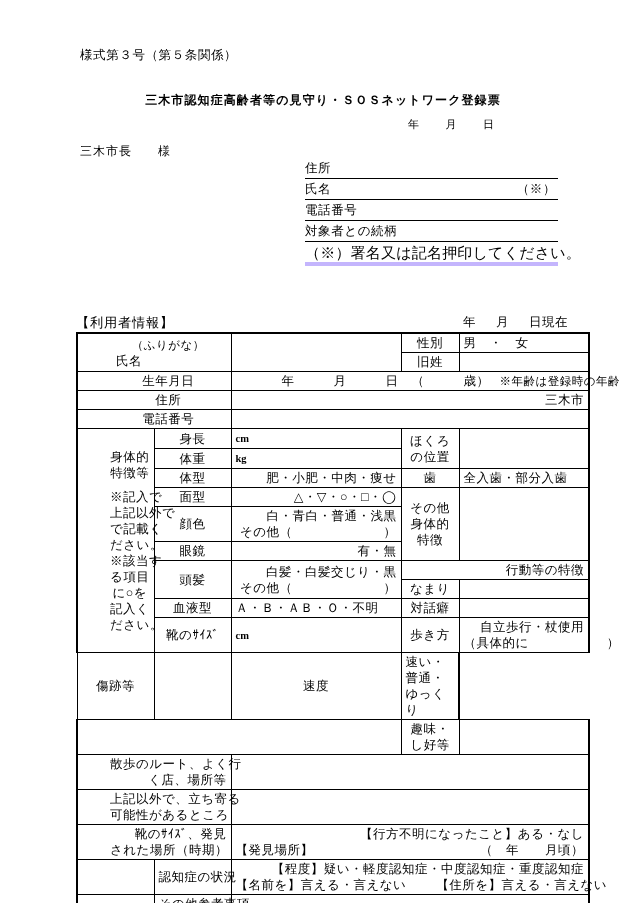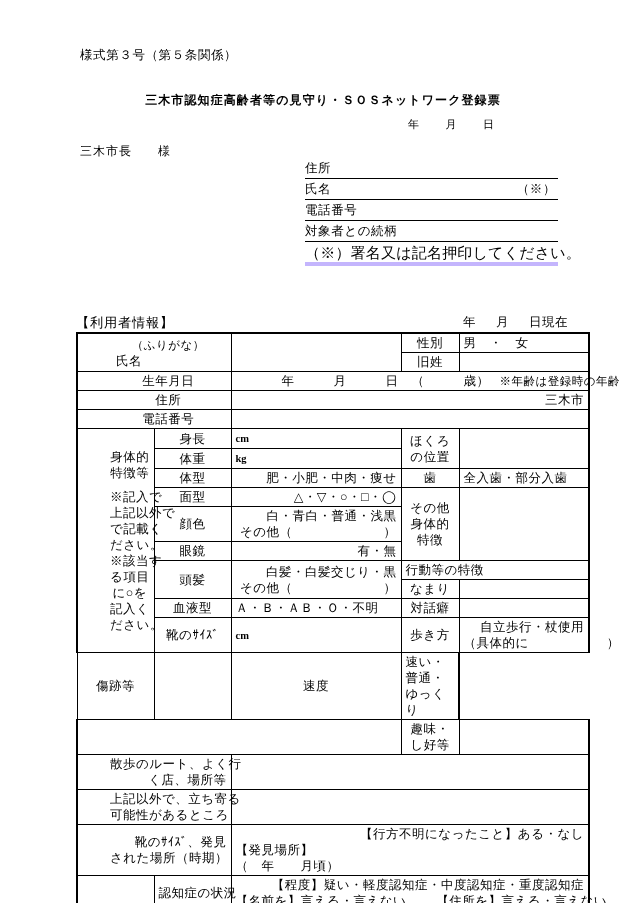--- a/index.html
+++ b/index.html
@@ -171,28 +171,28 @@
   .sub-note { font-size: 11.5px; }
 
   .unit {
     display: inline-block;
     font-size: 10.5px;
     font-weight: bold;
     letter-spacing: 0;
   }
 
   .behavior-head {
-    text-align: left;
+    text-align: right;
     font-size: 12.5px;
     letter-spacing: 2px;
   }
   .sp10 { display: inline-block; width: 10px; }
   .sp30 { display: inline-block; width: 30px; }
   .sp46 { display: inline-block; width: 46px; }
-  .inline-wrap { display: flex; justify-content: space-between; align-items: baseline; flex-direction: column; }
+  .inline-wrap { display: flex; justify-content: space-between; align-items: baseline; }
 </style>
 </head>
 <body>
 
 <div class="page">
 
   <div class="form-no">様式第３号（第５条関係）</div>
 
   <div class="doc-title">三木市認知症高齢者等の見守り・ＳＯＳネットワーク登録票</div>
 

